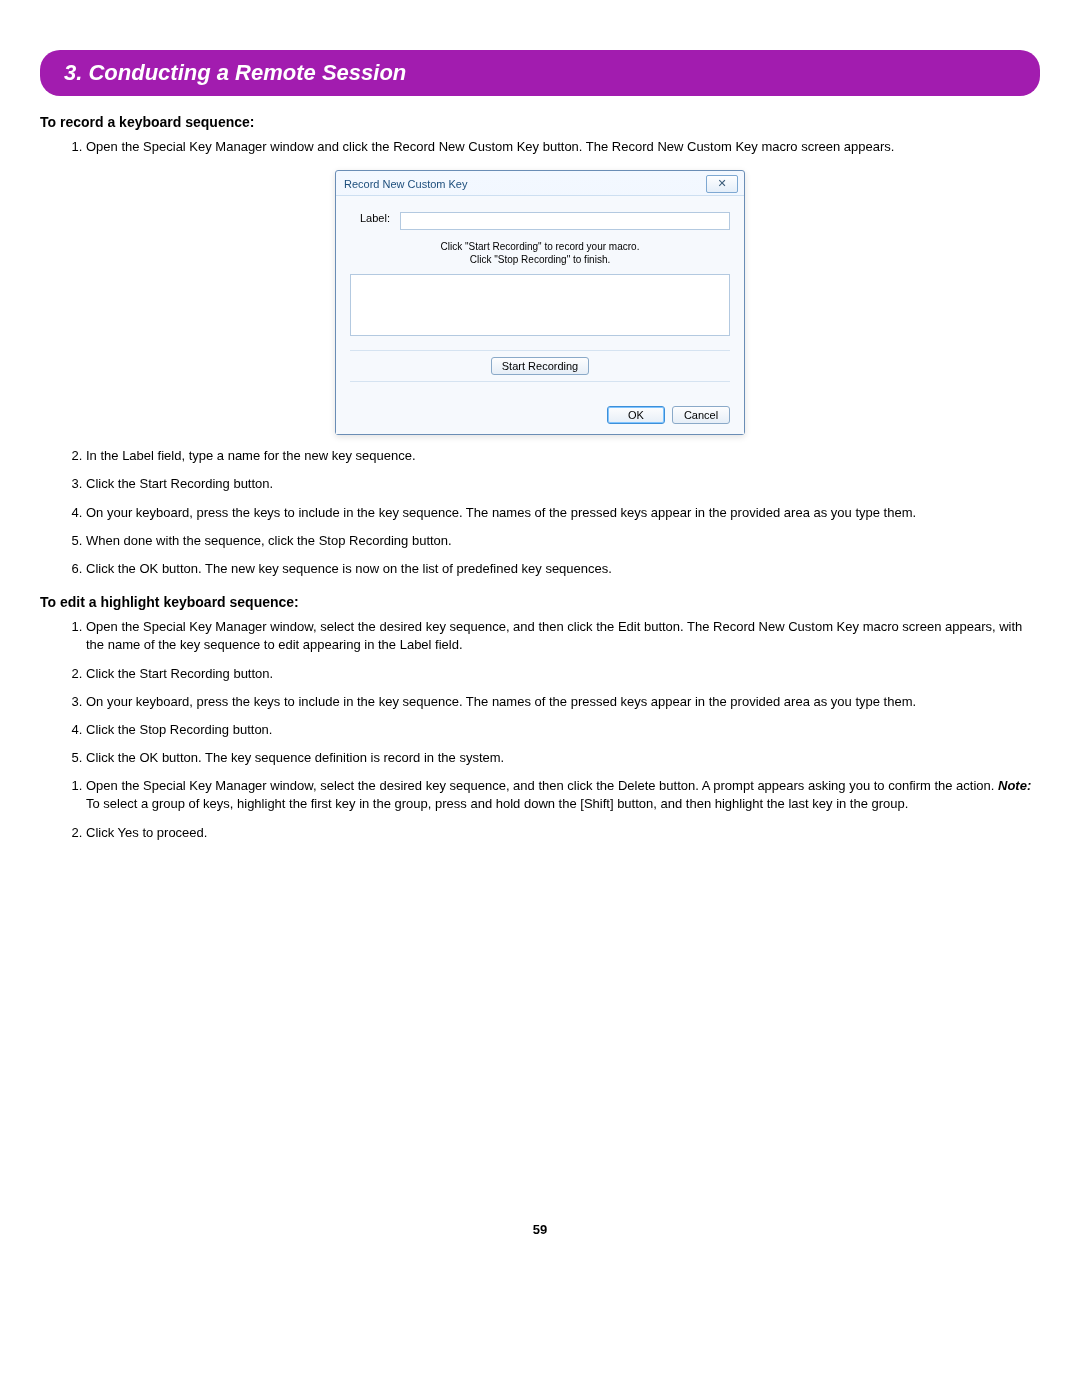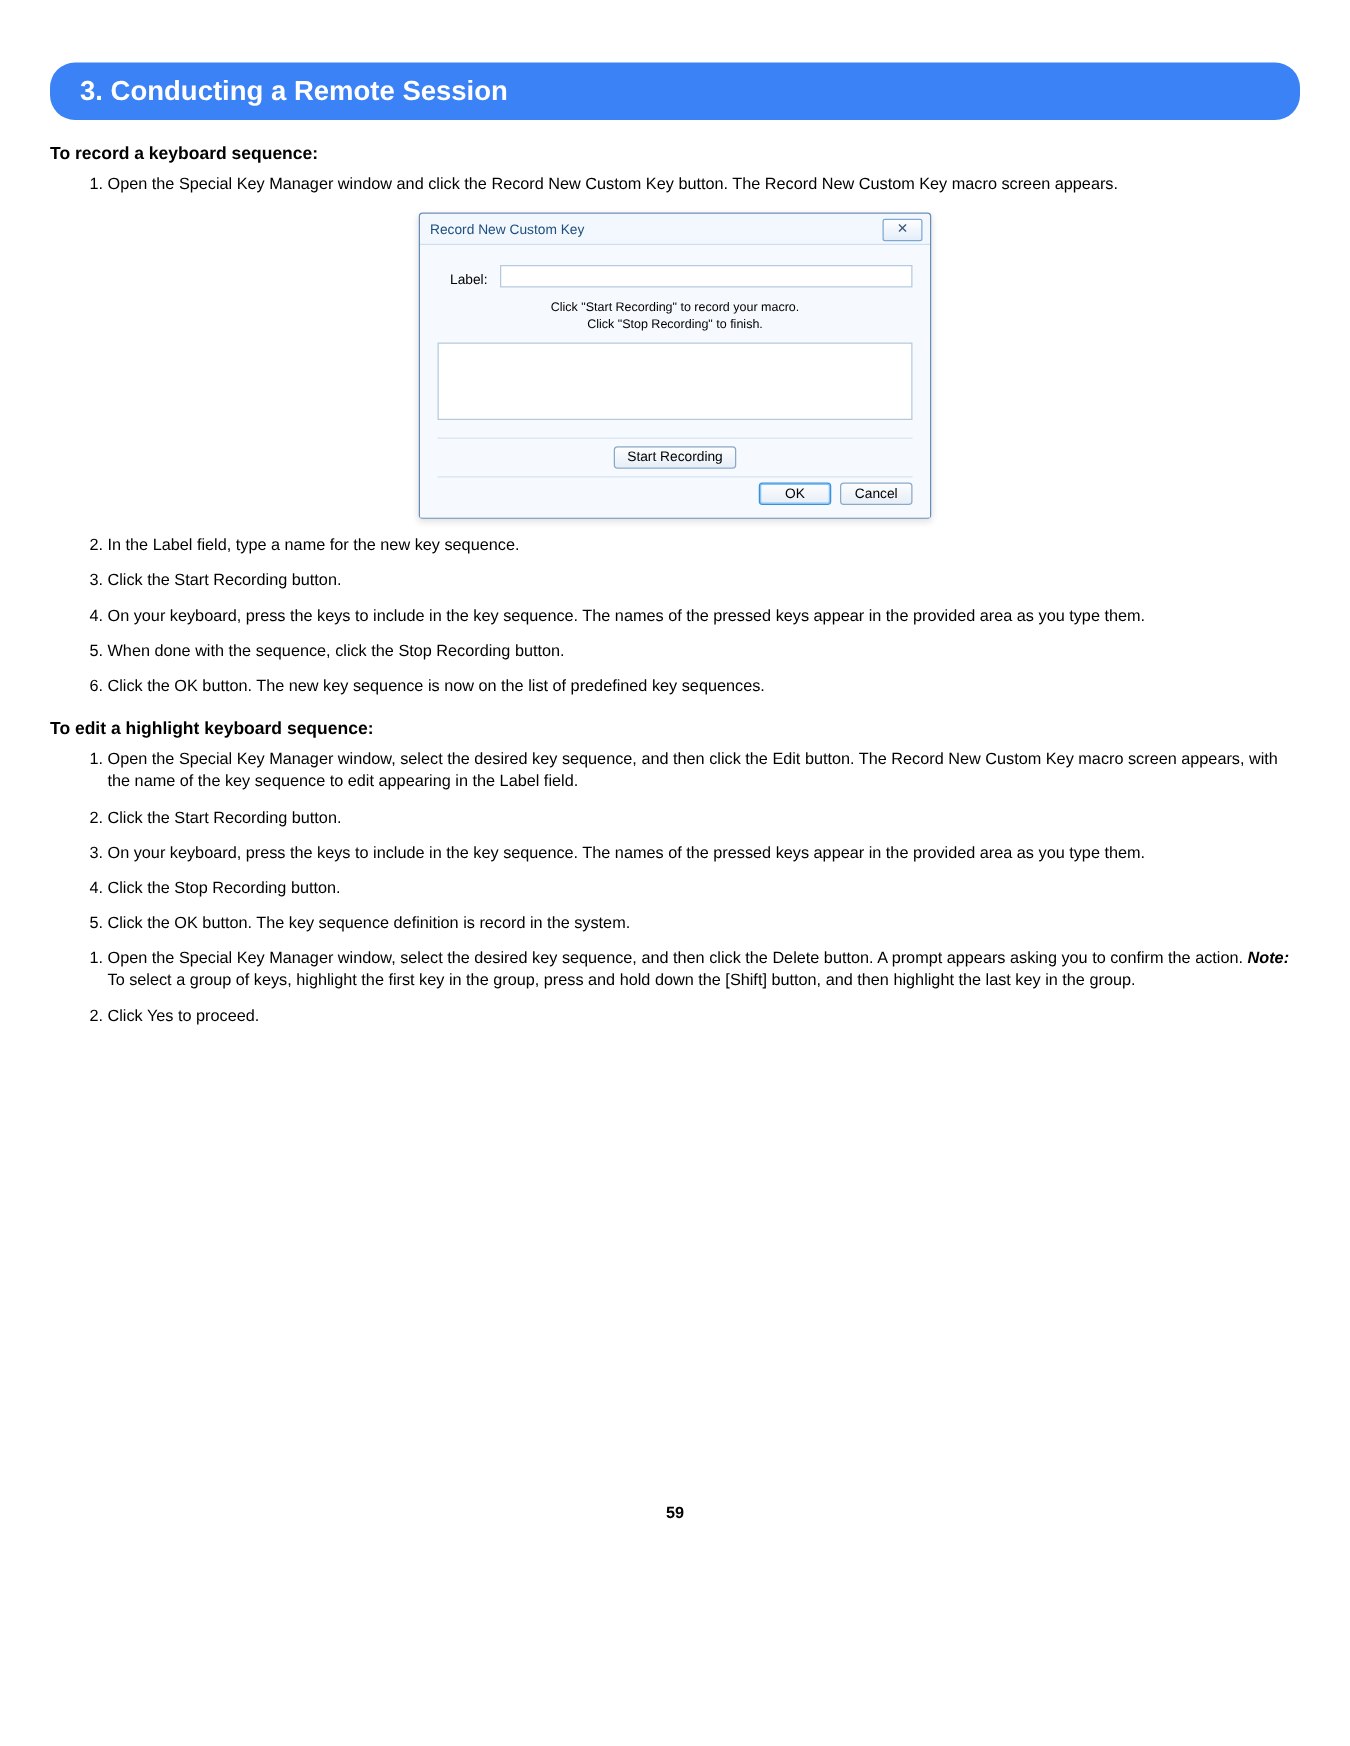--- a/index.html
+++ b/index.html
@@ -9,28 +9,29 @@
     font-family: Arial, Helvetica, sans-serif;
     font-size: 13px;
     color: #000;
     width: 1080px;
   }
   .page {
     width: 1000px;
     margin: 50px 40px;
   }
   .section-header {
-    background: #3b82f6;
+    background: #a21caf;
     color: #fff;
     border-radius: 20px;
     padding: 10px 24px;
     font-family: "Arial Black", Arial, sans-serif;
     font-weight: 900;
     font-size: 22px;
     margin-bottom: 18px;
+    font-style: italic;
   }
   .subhead {
     font-weight: bold;
     font-size: 14px;
     margin: 16px 0 8px 0;
   }
   ol.steps {
     margin: 0 0 10px 0;
     padding-left: 46px;
   }
@@ -73,21 +74,21 @@
     line-height: 14px;
     color: #3b5c7a;
   }
   .dialog-inner {
     background: #f6f9fd;
     border-top: 1px solid #cddff1;
     padding: 16px 14px 10px 14px;
   }
   .label-row {
     display: flex;
-    align-items: flex-end;
+    align-items: flex-start;
     gap: 10px;
     margin-bottom: 10px;
     padding-left: 10px;
   }
   .label-txt {
     color: #000;
     font-size: 11px;
   }
   .label-input {
     flex: 1;
@@ -123,21 +124,21 @@
     border-radius: 3px;
     font-size: 11px;
     color: #000;
     text-align: center;
   }
   .win-btn.small { min-width: 40px; padding: 2px 8px; }
   .win-btn.default { border-color: #3d8fd8; box-shadow: 0 0 0 1px #7fc4ff inset; }
   .bottom-row {
     text-align: right;
     border-top: 1px solid #d5e3f1;
-    padding-top: 4px;
+    padding-top: 24px;
   }
   .bottom-row .win-btn { margin-left: 4px; }
   .page-num {
     text-align: center;
     font-weight: bold;
     font-size: 13px;
     margin-top: 380px;
   }
 </style>
 </head>

